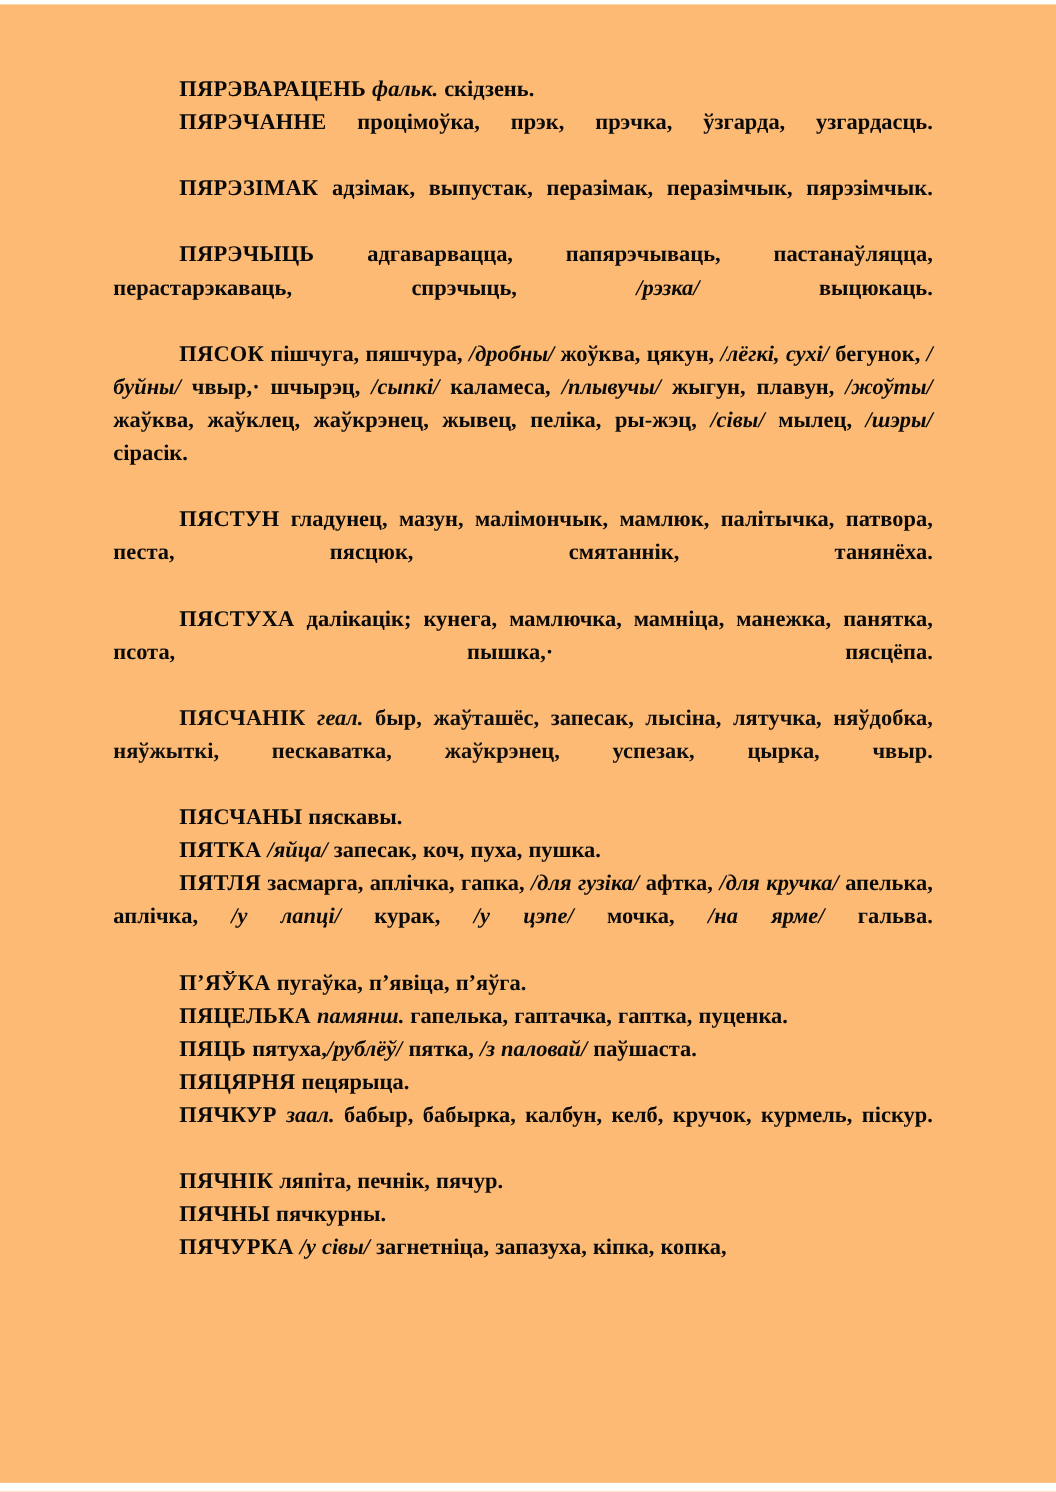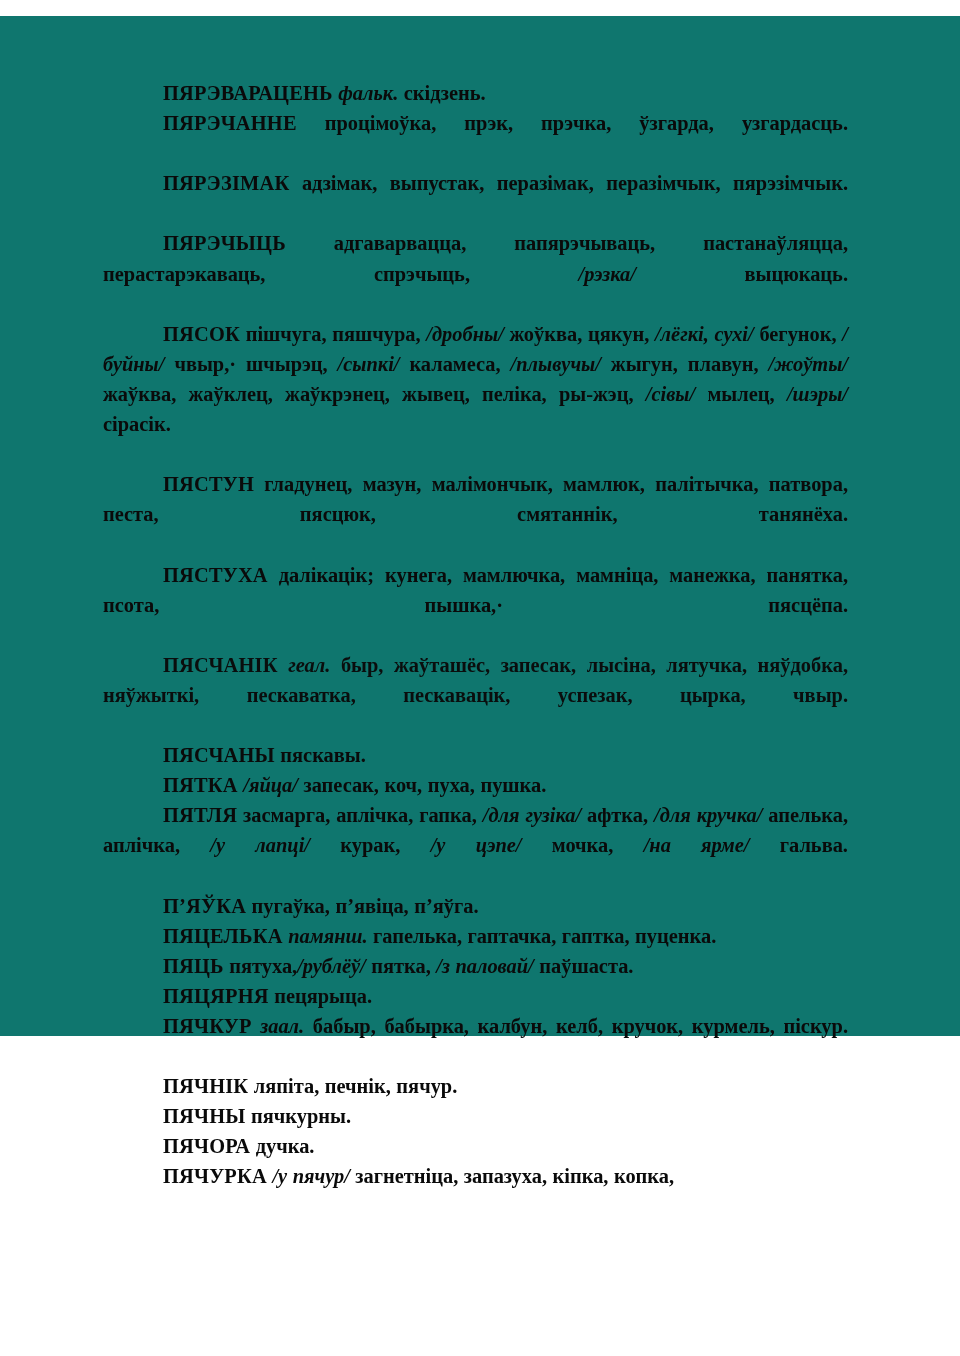--- a/index.html
+++ b/index.html
@@ -10,24 +10,24 @@
     width: 960px;
     height: 1356px;
     background: #ffffff;
     font-family: "Liberation Serif", "DejaVu Serif", serif;
     color: #0a0a0a;
     overflow: hidden;
   }
   .page {
     position: absolute;
     left: 0;
-    top: 16px;
+    top: 4px;
     width: 960px;
-    height: 1020px;
-    background: #0f766e;
+    height: 1344px;
+    background: #fdba74;
   }
   .text-column {
     position: absolute;
     left: 103px;
     top: 62px;
     width: 745px;
   }
   .entry {
     margin: 0;
     padding: 0;
@@ -102,21 +102,21 @@
 
     <p class="entry">
       <span class="headword">ПЯСТУН</span><span class="plain">   гладунец, мазун, малімончык, мамлюк, палітычка, патвора, песта, пясцюк, смятаннік, танянёха.</span>
     </p>
 
     <p class="entry">
       <span class="headword">ПЯСТУХА</span><span class="plain">   далікацік; кунега, мамлючка, мамніца, манежка, панятка, псота, пышка,· пясцёпа.</span>
     </p>
 
     <p class="entry degraded">
-      <span class="headword">ПЯСЧАНІК</span><span> </span><span class="abbr">геал.</span><span class="plain"> быр, жаўташёс, запесак, лысіна, лятучка, няўдобка, няўжыткі, пескаватка, пескавацік, успезак, цырка, чвыр.</span>
+      <span class="headword">ПЯСЧАНІК</span><span> </span><span class="abbr">геал.</span><span class="plain"> быр, жаўташёс, запесак, лысіна, лятучка, няўдобка, няўжыткі, пескаватка, жаўкрэнец, успезак, цырка, чвыр.</span>
     </p>
 
     <p class="entry single">
       <span class="headword">ПЯСЧАНЫ</span><span class="plain">  пяскавы.</span>
     </p>
 
     <p class="entry single">
       <span class="headword">ПЯТКА</span><span> </span><span class="gloss">/яйца/</span><span class="plain"> запесак, коч, пуха, пушка.</span>
     </p>
 
@@ -146,22 +146,19 @@
     </p>
 
     <p class="entry single">
       <span class="headword">ПЯЧНІК</span><span class="plain">  ляпіта, печнік, пячур.</span>
     </p>
 
     <p class="entry single">
       <span class="headword">ПЯЧНЫ</span><span class="plain">  пячкурны.</span>
     </p>
 
-    <p class="entry single">
-      <span class="headword">ПЯЧОРА</span><span class="plain">  дучка.</span>
-    </p>
 
     <p class="entry single">
-      <span class="headword">ПЯЧУРКА</span><span> </span><span class="gloss">/у пячур/</span><span class="plain"> загнетніца, запазуха, кіпка, копка,</span>
+      <span class="headword">ПЯЧУРКА</span><span> </span><span class="gloss">/у сівы/</span><span class="plain"> загнетніца, запазуха, кіпка, копка,</span>
     </p>
 
   </div>
 </div>
 
 </body></html>

